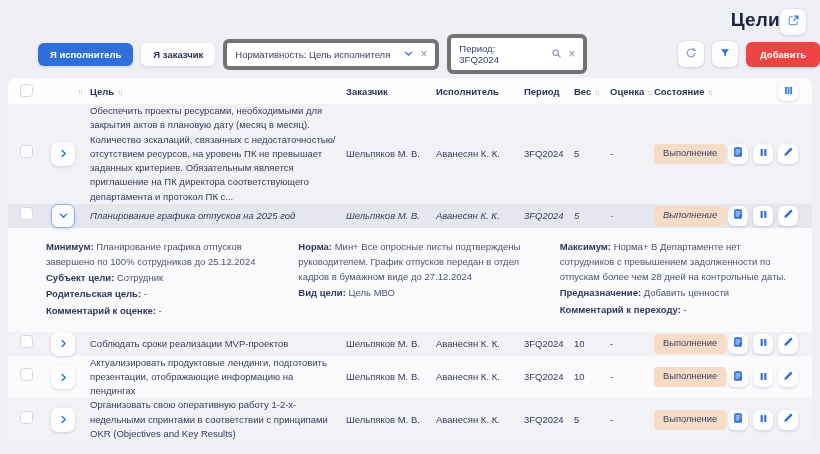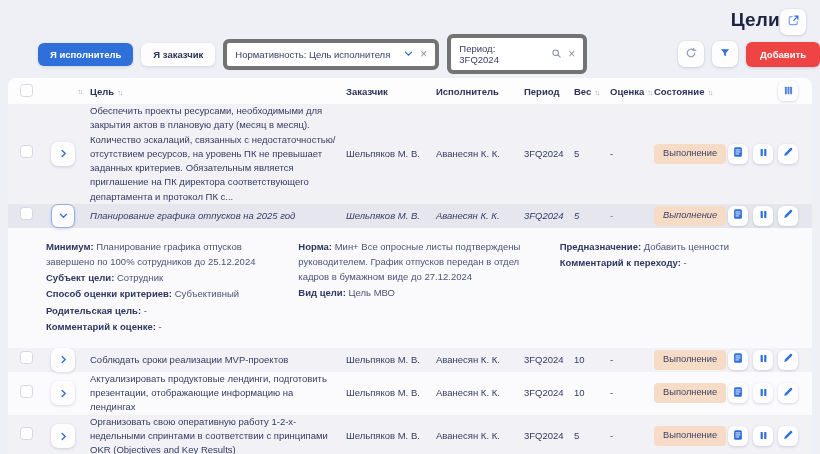--- a/index.html
+++ b/index.html
@@ -239,29 +239,29 @@
                 <path d="M3 13.2l.9-3.3 7.2-7.2a1.3 1.3 0 0 1 1.8 0l.5.5a1.3 1.3 0 0 1 0 1.8l-7.2 7.2L3 13.2z" fill="#2e6fd9"></path>
               </svg></span>
       </button>
     </div>
   </div>
 
   <div class="detail">
     <div class="dcol">
       <div class="dline"><b>Минимум:</b> <span>Планирование графика отпусков завершено по 100% сотрудников до 25.12.2024</span></div>
       <div class="dline"><b>Субъект цели:</b> <span>Сотрудник</span></div>
-      <div class="dline"><b>Способ оценки критериев:</b> <span>Субъективный</span></div>
       <div class="dline"><b>Родительская цель:</b> <span>-</span></div>
       <div class="dline"><b>Комментарий к оценке:</b> <span>-</span></div>
     </div>
     <div class="dcol">
       <div class="dline"><b>Норма:</b> <span>Мин+ Все опросные листы подтверждены руководителем. График отпусков передан в отдел кадров в бумажном виде до 27.12.2024</span></div>
       <div class="dline"><b>Вид цели:</b> <span>Цель МВО</span></div>
     </div>
     <div class="dcol">
+      <div class="dline"><b>Максимум:</b> <span>Норма+ В Департаменте нет сотрудников с превышением задолженности по отпускам более чем 28 дней на контрольные даты.</span></div>
       <div class="dline"><b>Предназначение:</b> <span>Добавить ценности</span></div>
       <div class="dline"><b>Комментарий к переходу:</b> <span>-</span></div>
     </div>
   </div>
 
   <div class="trow zebra">
     <div class="cell c-check"><span class="checkbox"></span></div>
     <div class="cell c-exp">
       <button class="expander">
         <span class="chev" style="display:inline-flex;">

